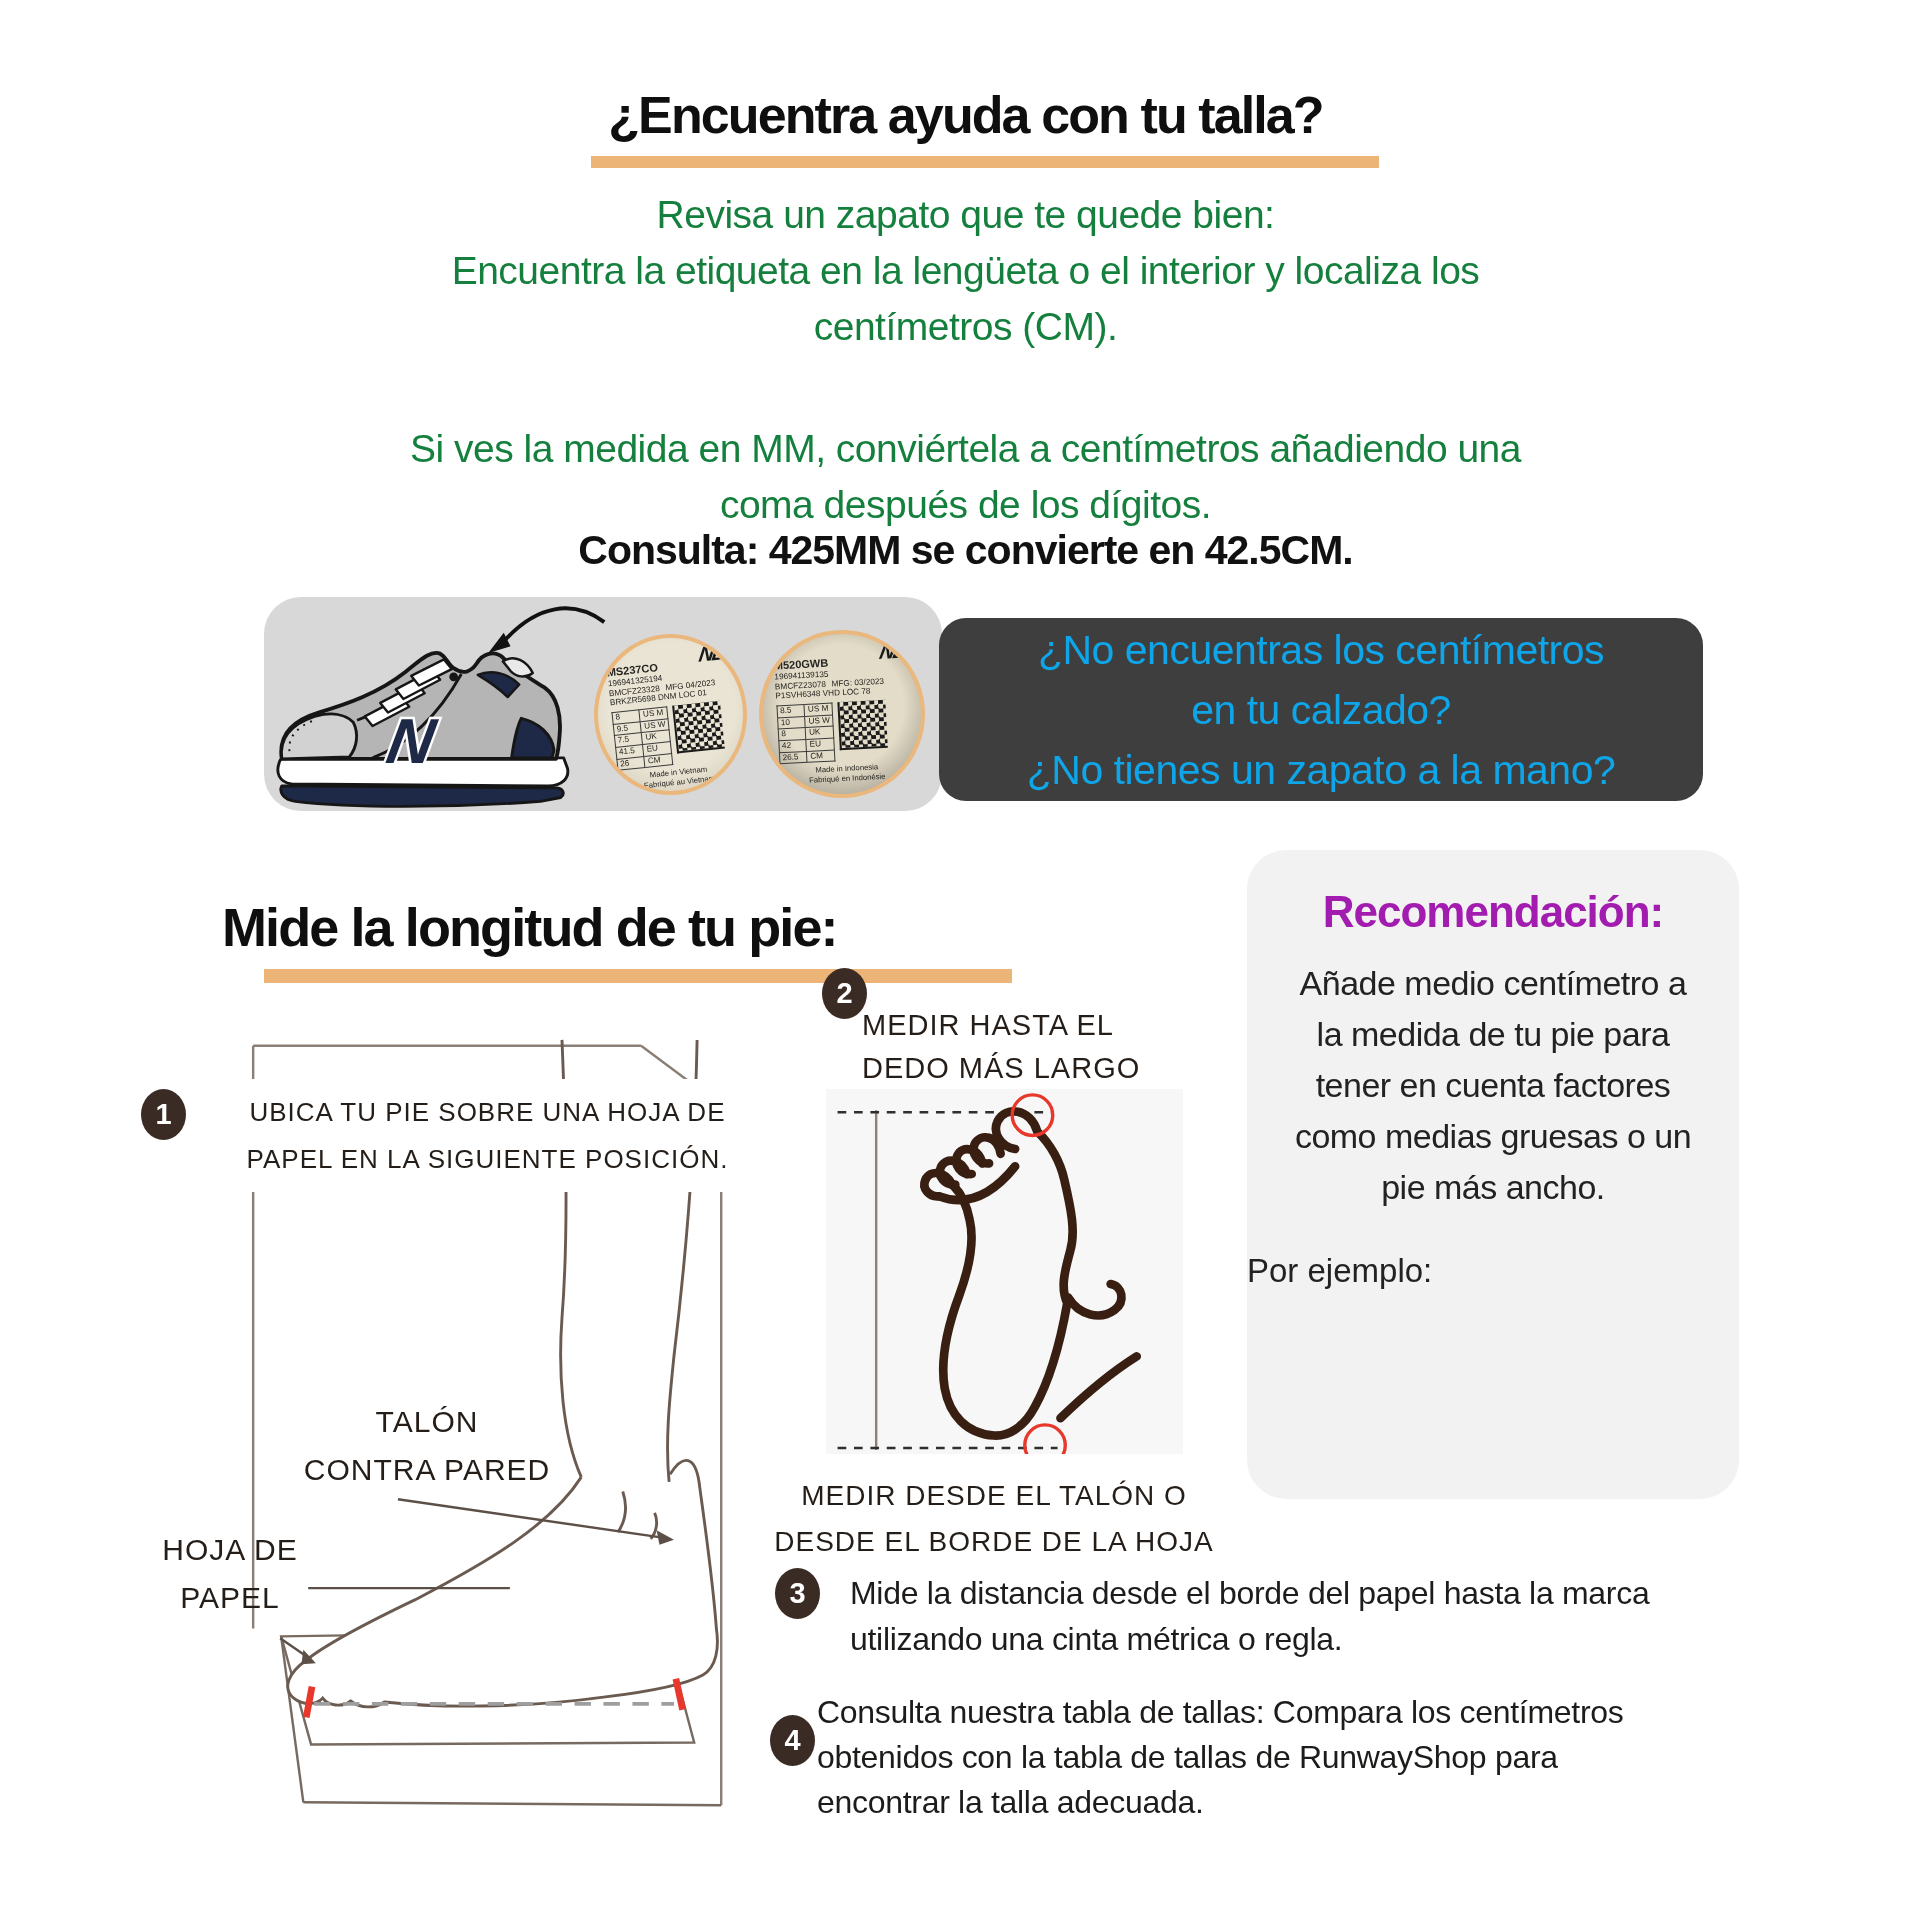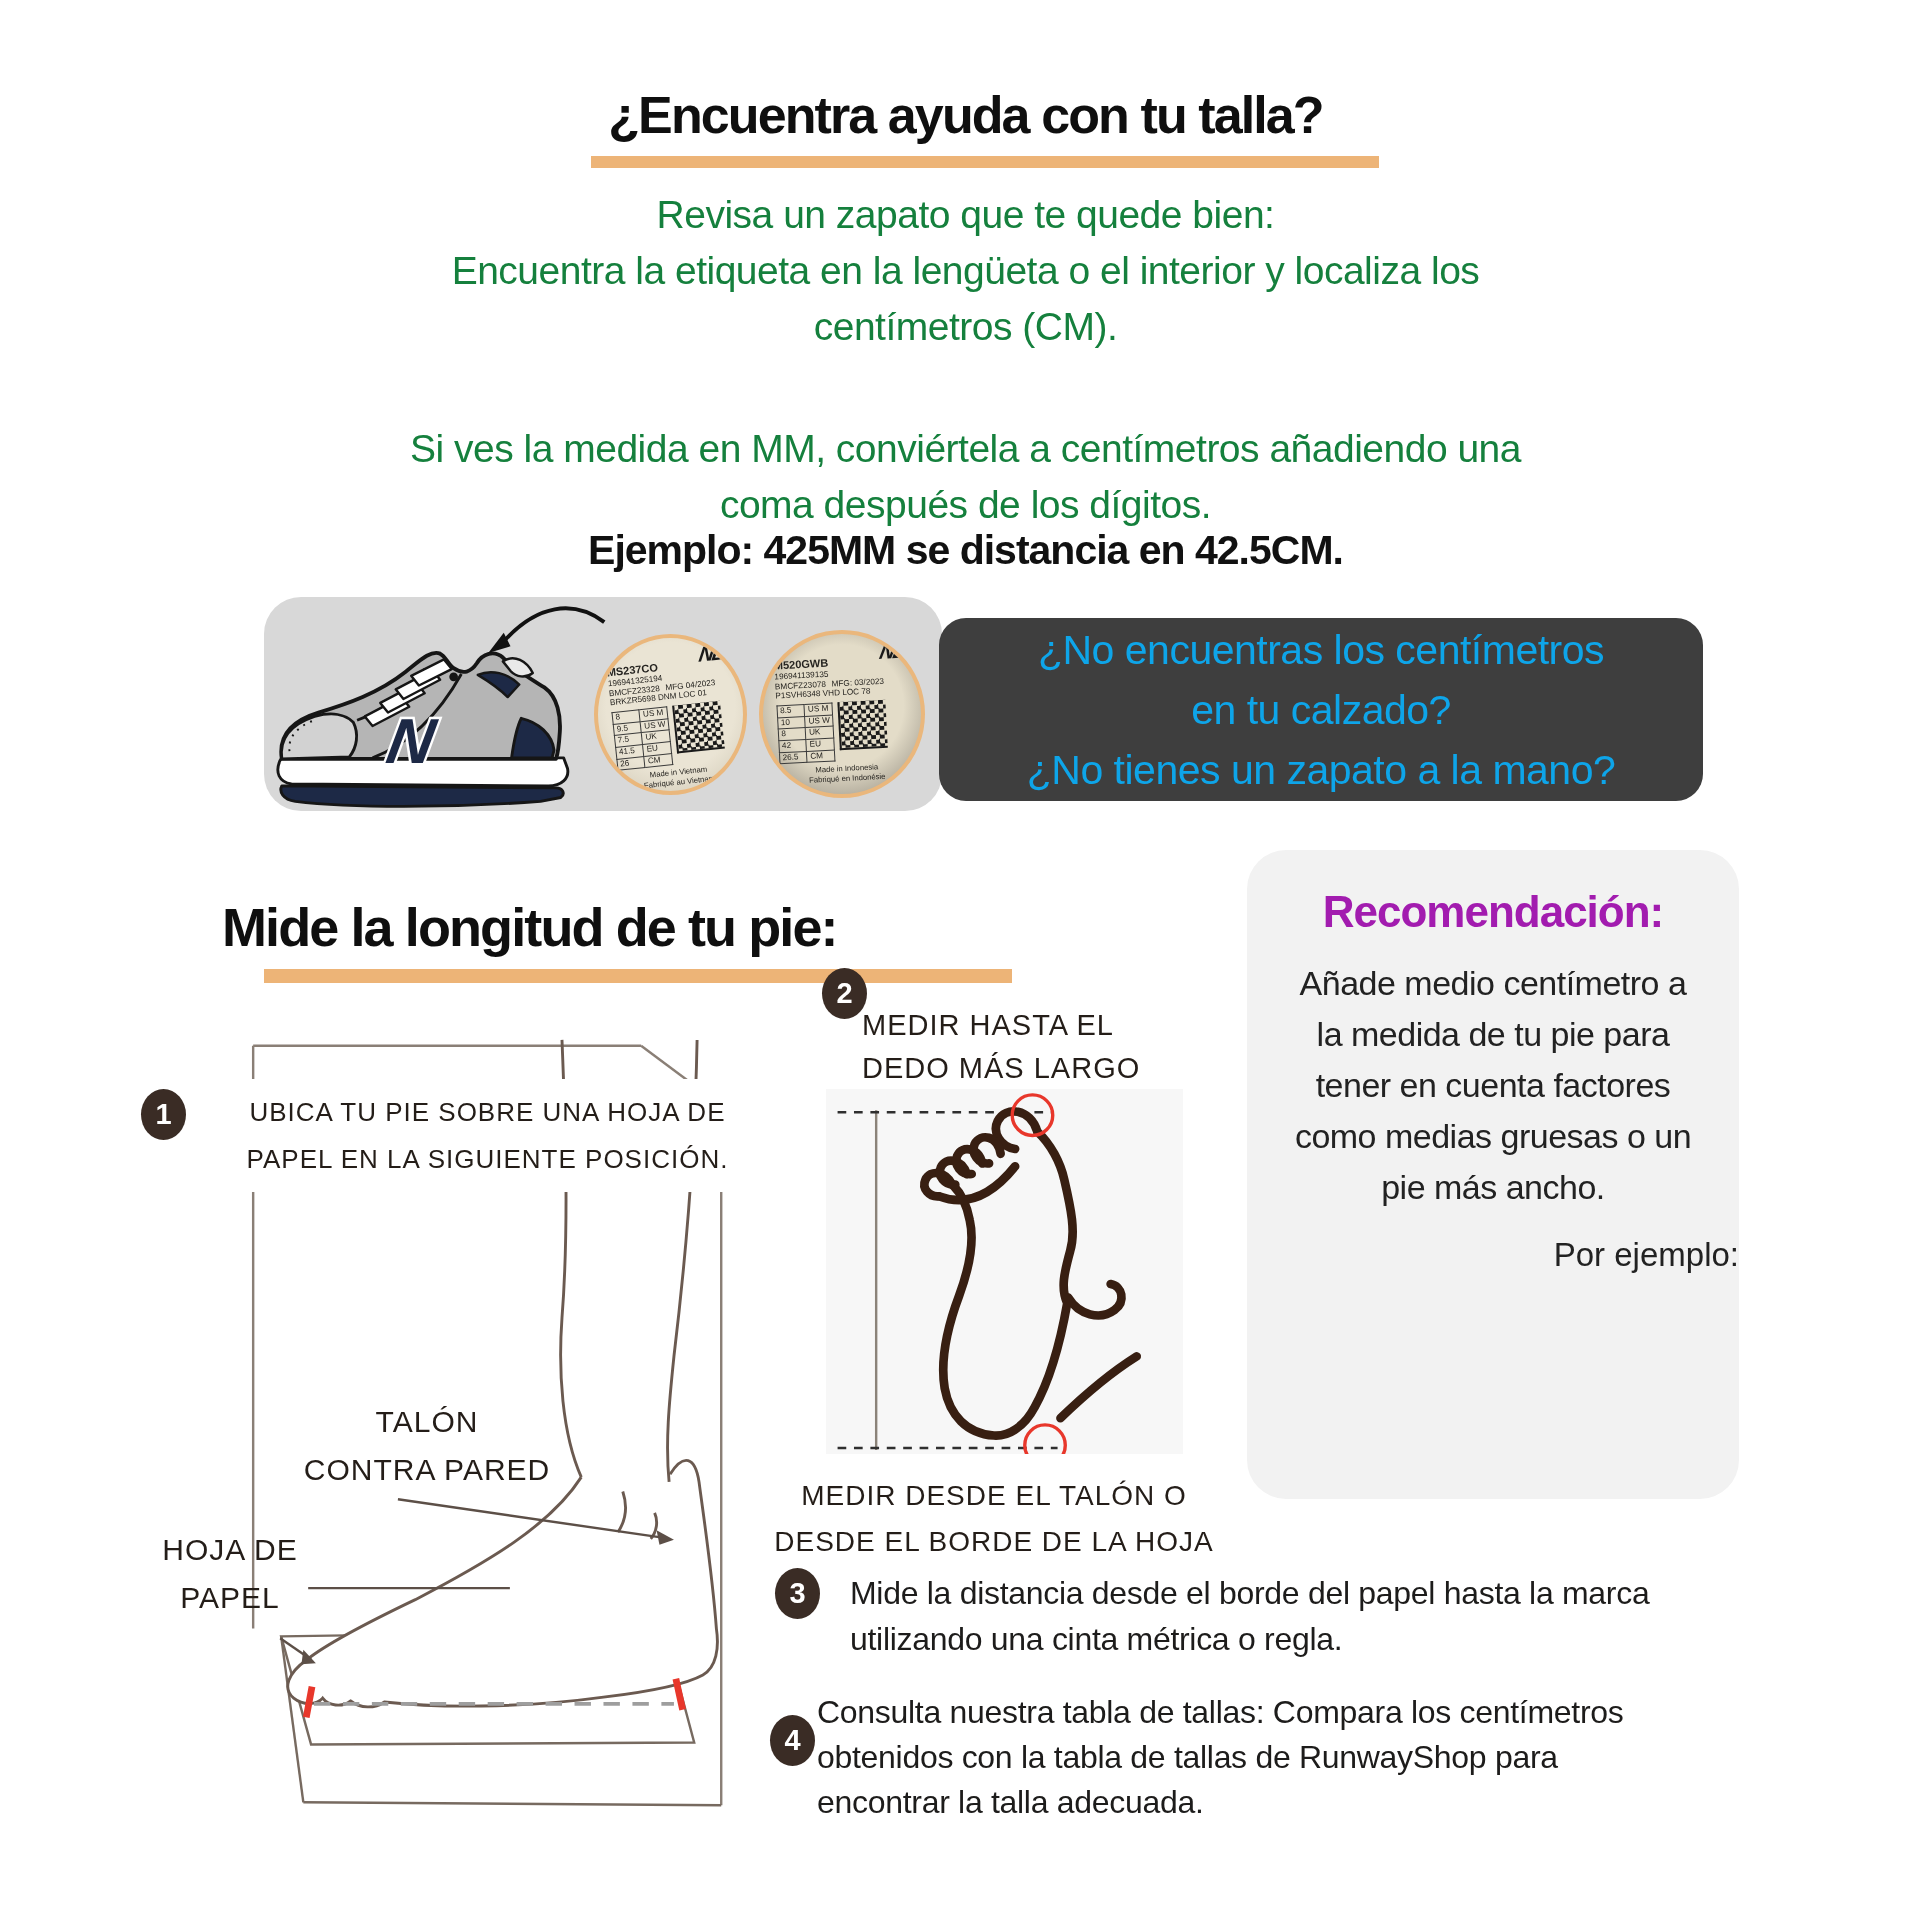--- a/index.html
+++ b/index.html
@@ -49,21 +49,21 @@
 
   .section-heading{left:222px;top:896px;font-size:54px;font-weight:bold;letter-spacing:-1.9px;color:#0f0f0f;}
   .section-underline{left:264px;top:969px;width:748px;height:13.5px;background:#edb477;}
 
   
   .rec-panel{left:1247px;top:850px;width:492px;height:649px;border-radius:39px;background:#f2f2f2;}
   .rec-title{position:absolute;left:0;top:37px;width:100%;text-align:center;font-size:44px;
              font-weight:bold;letter-spacing:-1px;color:#a21caf;}
   .rec-body{position:absolute;left:0;top:108px;width:100%;text-align:center;font-size:34px;
             line-height:51px;letter-spacing:-0.5px;color:#222;}
-  .rec-example-label{position:absolute;left:0;top:386px;width:100%;text-align:right;font-size:33px;color:#222;}
+  .rec-example-label{position:absolute;left:0;top:402px;width:100%;text-align:left;font-size:33px;color:#222;}
   .rec-example-box{position:absolute;left:27px;top:460px;width:425px;height:139px;border:5.8px solid #ecb476;
                    border-radius:35px;background:#f2f2f2;text-align:center;font-size:33px;line-height:45px;
                    padding-top:5.8px;letter-spacing:-0.5px;color:#222;}
 
   .badge{width:45px;height:51px;border-radius:50%;background:#3a2c25;color:#fff;display:flex;
          align-items:center;justify-content:center;font-size:29px;font-weight:600;z-index:6;}
   .caps{color:#241d18;letter-spacing:1px;}
 
   .step1-label{left:169px;top:1079px;width:637px;background:#fff;border-radius:21px;padding:9.7px 0;
                text-align:center;font-size:26px;line-height:47px;z-index:5;}
@@ -85,21 +85,21 @@
 <div class="canvas">
 
   <div class="abs title">¿Encuentra ayuda con tu talla?</div>
   <div class="abs title-underline"></div>
 
   <div class="abs intro p1 pre">Revisa un zapato que te quede bien:
 Encuentra la etiqueta en la lengüeta o el interior y localiza los
 centímetros (CM).</div>
   <div class="abs intro p2 pre">Si ves la medida en MM, conviértela a centímetros añadiendo una
 coma después de los dígitos.</div>
-  <div class="abs example-line">Ejemplo: 425MM se distancia en 42.5CM.</div>
+  <div class="abs example-line">Consulta: 425MM se convierte en 42.5CM.</div>
 
   <div class="abs shoe-panel">
 
     <svg class="sneaker" width="319" height="195" viewBox="0 0 330 202">
       <g stroke="#161616" stroke-linejoin="round">
         <path d="M12,176 L296,178 C303,178 306,184 301,188 L280,192 C185,199 82,199 26,192 C13,190 9,182 12,176 Z" fill="#1d2946" stroke-width="3"></path>
         <path d="M10,150 C5,162 9,172 22,174 L288,176 C302,176 310,168 308,158 L304,147 L12,147 Z" fill="#ffffff" stroke-width="3"></path>
         <path d="M12,148 C8,122 24,108 50,100 C80,91 112,80 140,58 C154,47 166,35 176,39 C182,42 184,50 190,54 C200,61 208,58 214,49 C220,39 232,35 241,43 C254,56 268,64 284,74 C298,84 301,104 300,120 C299,136 298,143 296,148 Z" fill="#b5b5b5" stroke-width="4"></path>
         <path d="M12,148 C9,126 22,112 46,104 C64,99 78,102 86,110 C92,122 90,136 82,146 Z" fill="#d2d2d2" stroke-width="3"></path>
         <path d="M20,140 C18,126 28,114 46,108" fill="none" stroke-width="2" stroke-dasharray="2 6"></path>

